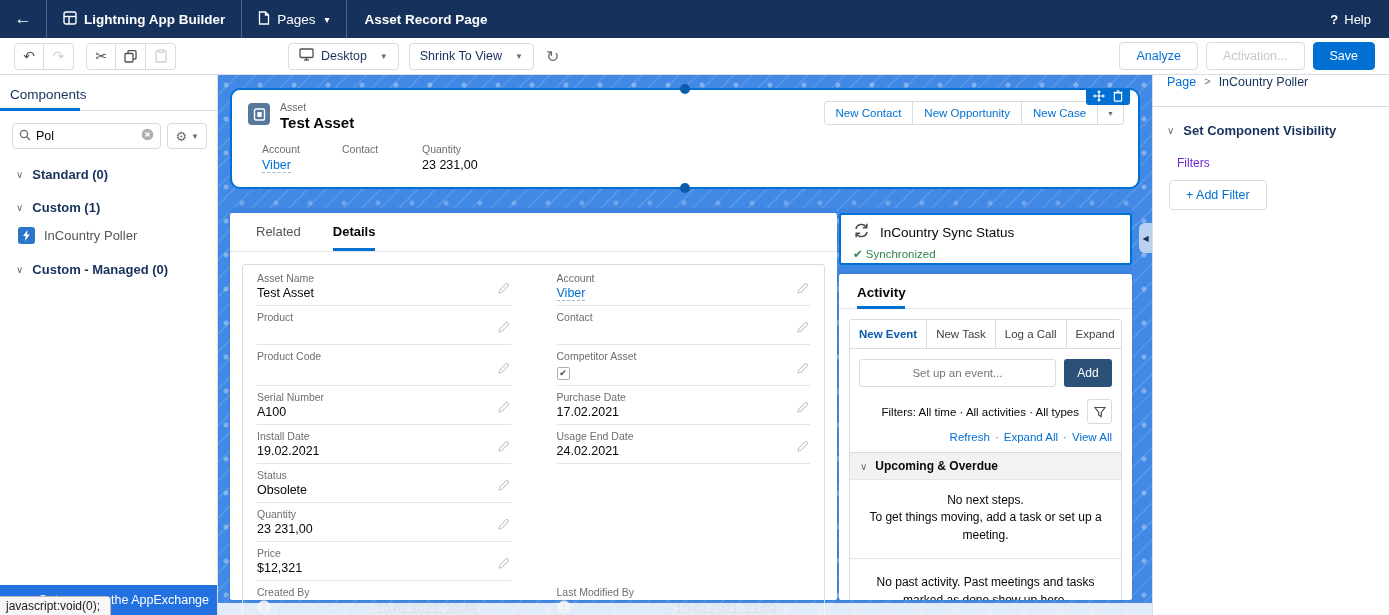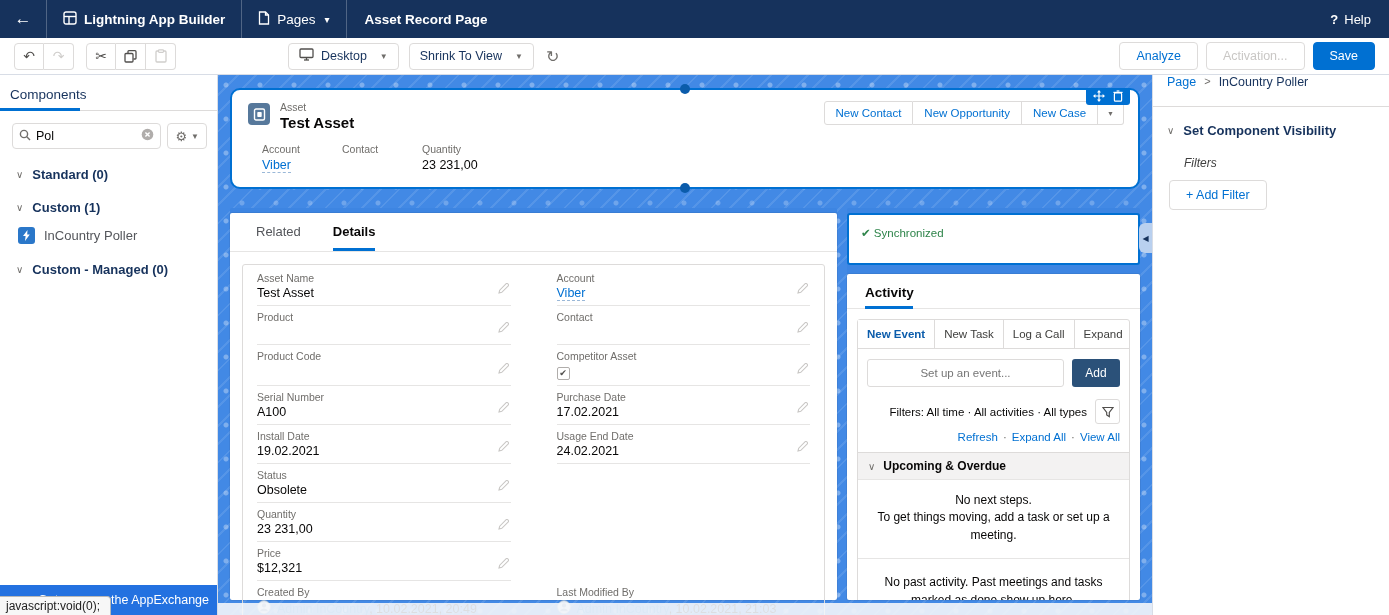--- a/index.html
+++ b/index.html
@@ -83,21 +83,21 @@
   .abtn { height:24px; padding:0 11px; background:#fff; border:1px solid #dddbda; border-left:none;
           font-size:11.5px; color:#0070d2; cursor:pointer; }
   .abtn:first-child { border-left:1px solid #dddbda; border-radius:3px 0 0 3px; }
   .abtn.caret-btn { border-radius:0 3px 3px 0; font-size:7px; color:#706e6b; padding:0 9px; }
   .hdr-fields { display:flex; gap:28px; padding:12px 0 0 30px; }
   .hfield { min-width:52px; }
   .hlabel { font-size:10.5px; color:#706e6b; }
   .hval { font-size:12.5px; color:#080707; margin-top:3px; }
   .hval a { color:#0070d2; text-decoration:none; border-bottom:1px dashed #9ab8d8; cursor:pointer; }
 
-  .columns { position:absolute; left:12px; top:133px; width:910px; height:392px; display:flex; gap:10px; }
+  .columns { position:absolute; left:12px; top:133px; width:910px; height:392px; display:flex; gap:2px; }
   .region { background:#3d85e2; padding-top:5px; border-radius:2px; }
   .region.left { width:607px; }
   .region.right { width:293px; display:flex; flex-direction:column; }
 
   .tabs-card { background:#fff; height:387px; border-radius:2px; box-shadow:0 0 0 1px rgba(0,0,0,.06); }
   .tabrow { display:flex; gap:32px; padding:11px 0 0 26px; font-size:13px; color:#54565b; border-bottom:1px solid #e6e5e4; }
   .tabrow .tab { padding-bottom:9px; cursor:pointer; }
   .tabrow .tab.active { color:#080707; font-weight:bold; border-bottom:3px solid #0070d2; }
   .fieldbox { margin:12px 12px 0 12px; border:1px solid #dddbda; border-radius:3px; padding:2px 14px 6px 14px;
               display:grid; grid-template-columns:1fr 1fr; column-gap:46px; }
@@ -148,21 +148,21 @@
 
   
   .rightpanel { position:absolute; left:1152px; top:75px; width:237px; height:540px; background:#fff;
                 border-left:1px solid #d8dde6; }
   .breadcrumb { display:flex; align-items:flex-start; gap:8px; height:32px; padding:0 14px;
                 border-bottom:1px solid #dddbda; font-size:12.5px; }
   .breadcrumb a { color:#0070d2; text-decoration:none; cursor:pointer; }
   .breadcrumb .sep { color:#706e6b; font-size:11px; }
   .breadcrumb .cur { color:#16325c; }
   .vis-head { display:flex; align-items:center; gap:9px; padding:16px 0 0 14px; font-size:13px; font-weight:bold; color:#16325c; cursor:pointer; }
-  .vis-filters { padding:18px 0 0 31px; font-size:12px; color:#404040;font-style:italic; }
+  .vis-filters { padding:18px 0 0 24px; font-size:12px; color:#6d28d9; }
   .addfilter { margin:10px 0 0 16px; padding:7px 16px; background:#fff; border:1px solid #dddbda; border-radius:4px;
                color:#0070d2; font-size:12.5px; cursor:pointer; }
 
   
   .statusbar { position:absolute; left:0; bottom:0; height:19px; background:#f7f7f7; border:1px solid #b7b7b7;
                border-left:none; border-bottom:none; border-radius:0 4px 0 0; padding:0 10px 0 6px;
                font-size:12px; color:#222; display:flex; align-items:center; z-index:50; }
 </style>
 </head>
 <body>
@@ -481,20 +481,31 @@
               <span><a>Admin InCountry</a><span>, 10.02.2021, 21:03</span></span>
             </div>
           </div>
 
         </div>
       </div>
     </div>
 
     <div class="region right">
       <div class="sync-card">
+        <div class="sync-row">
+          <span>
+            <svg width="17" height="17" viewBox="0 0 17 17">
+                <path d="M3 7a5.6 5.6 0 0 1 10.4-1.6" fill="none" stroke="#514f4d" stroke-width="1.6"></path>
+                <path d="M13.8 1.8v4h-4" fill="none" stroke="#514f4d" stroke-width="1.6"></path>
+                <path d="M14 10a5.6 5.6 0 0 1-10.4 1.6" fill="none" stroke="#514f4d" stroke-width="1.6"></path>
+                <path d="M3.2 15.2v-4h4" fill="none" stroke="#514f4d" stroke-width="1.6"></path>
+              </svg>
+          </span>
+          <span class="sync-title">InCountry Sync Status</span>
+        </div>
         <div class="sync-status">
           <span>✔</span>
           <span>Synchronized</span>
         </div>
       </div>
       <div class="col-gap"></div>
       <div class="act-card">
         <div class="act-title">Activity</div>
         <div class="act-underline">
             <div class="seg"></div>

